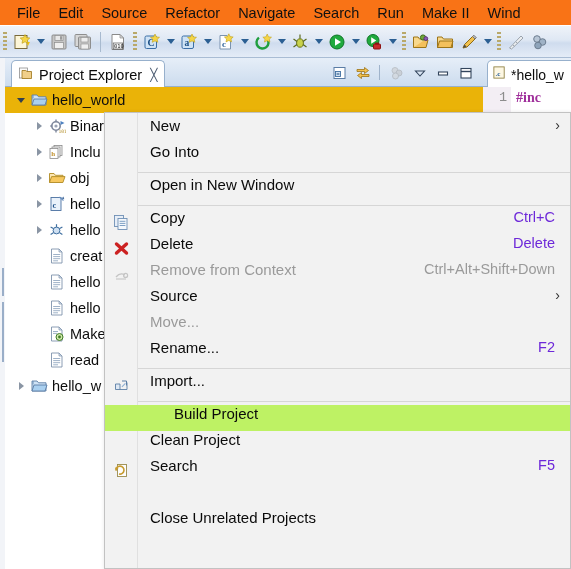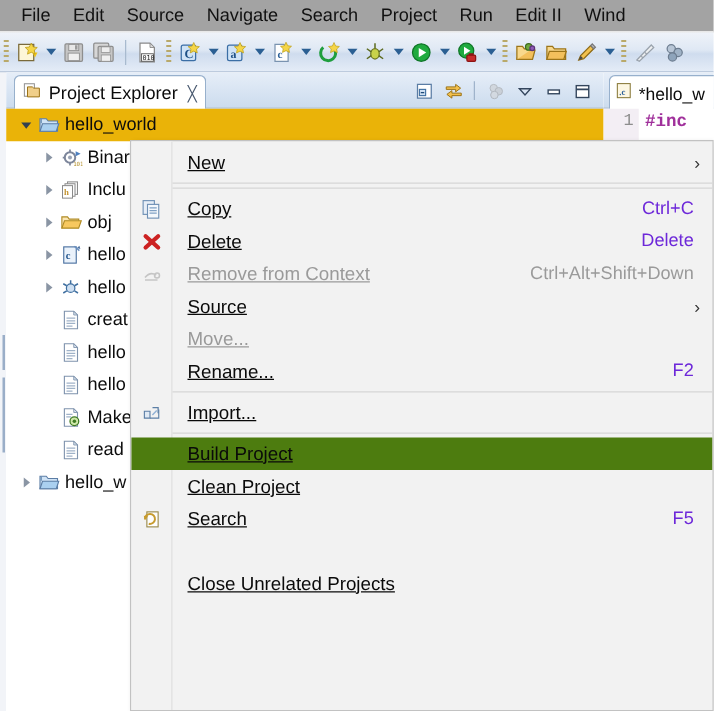--- a/index.html
+++ b/index.html
@@ -7,21 +7,21 @@
     width: 571px; height: 569px;
     overflow: hidden;
     font-family: "Liberation Sans", sans-serif;
     background: #ffffff;
   }
   #app { position: relative; width: 571px; height: 569px; }
 
   
   .menubar {
     position: absolute; left: 0; top: 0; width: 571px; height: 26px;
-    background: #a3a3a3;
+    background: #f97316;
     display: flex; align-items: center;
     padding-left: 8px;
     border-bottom: 1px solid #ffffff;
   }
   .menubar-item {
     font-size: 14.5px; color: #111111;
     padding: 2px 9px;
     white-space: nowrap;
     line-height: 18px;
   }
@@ -144,47 +144,46 @@
     position: absolute; left: 0; top: 0; width: 28px; height: 482px;
     background: #f3eef4;
   }
   .ed-lineno {
     position: absolute; left: 0; top: 3px; width: 24px;
     text-align: right; font-family: "Liberation Mono", monospace;
     font-size: 13.5px; color: #8d8d8d;
   }
   .ed-code {
     position: absolute; left: 33px; top: 3px;
-    font-family: Liberation Mono, monospace; font-size: 14px;
+    font-family: Liberation Serif, serif; font-size: 14px;
     font-weight: bold; color: #a0309b; white-space: nowrap;
   }
 
   
   .ctxmenu {
     position: absolute; left: 104px; top: 112px; width: 467px; height: 457px;
     background: #f2f2f2;
     border: 1px solid #c2c2c2;
     box-shadow: 2px 2px 5px rgba(0,0,0,0.22);
     overflow: hidden;
   }
   .ctx-gutter {
     position: absolute; left: 0; top: 0; width: 33px; height: 100%;
     background: #f2f2f2;
     border-right: 1px solid #e0e0e0;
   }
   .ctx-list { position: relative; padding-top: 4px; }
   .ctx-item {
     position: relative; height: 26px;
-    display: flex; align-items: center;
+    display: flex; 
     font-size: 15px; color: #0a0a0a;
     padding-left: 0;
-    text-decoration: underline;
   }
   .ctx-item.disabled { color: #9a9a9a; }
-  .ctx-item.active { background: #4d7c0f; }
+  .ctx-item.active { background: #bef264; gap: 24px; }
   .ctx-icon {
     width: 33px; height: 26px; flex: 0 0 auto;
     display: flex; align-items: center; justify-content: center;
   }
   .ctx-label { padding-left: 12px; white-space: nowrap; }
   .ctx-accel {
     position: absolute; right: 15px; font-size: 14.5px; color: #6d28d9;
   }
   .ctx-item.disabled .ctx-accel { color: #9a9a9a; }
   .ctx-sub {
@@ -196,25 +195,25 @@
 </style>
 </head>
 <body>
 
 <div id="app">
 
   <div class="menubar">
     <div class="menubar-item">File</div>
     <div class="menubar-item">Edit</div>
     <div class="menubar-item">Source</div>
+    <div class="menubar-item">Refactor</div>
     <div class="menubar-item">Navigate</div>
     <div class="menubar-item">Search</div>
-    <div class="menubar-item">Project</div>
     <div class="menubar-item">Run</div>
-    <div class="menubar-item">Edit II</div>
+    <div class="menubar-item">Make II</div>
     <div class="menubar-item">Wind</div>
   </div>
 
   <div class="toolbar">
     <div class="tb-grip"></div>
 
     <div class="tb-btn">
       <svg width="18" height="18" viewBox="0 0 18 18">
         <rect x="2" y="2.5" width="12" height="13" fill="#fdf6d8" stroke="#7a6a3a" stroke-width="1"></rect>
         <polygon points="13,9 17,9 15,13" fill="#f0c419"></polygon>
@@ -613,23 +612,31 @@
   <div class="ctxmenu">
     <div class="ctx-gutter"></div>
     <div class="ctx-list">
 
       <div class="ctx-item">
         <span class="ctx-icon"></span>
         <span class="ctx-label">New</span>
         <span class="ctx-sub">›</span>
       </div>
 
+      <div class="ctx-item">
+        <span class="ctx-icon"></span>
+        <span class="ctx-label">Go Into</span>
+      </div>
 
       <div class="ctx-sep"></div>
 
+      <div class="ctx-item">
+        <span class="ctx-icon"></span>
+        <span class="ctx-label">Open in New Window</span>
+      </div>
 
       <div class="ctx-sep"></div>
 
       <div class="ctx-item">
         <span class="ctx-icon">
           <svg width="17" height="17" viewBox="0 0 17 17">
             <rect x="1.5" y="1.5" width="9" height="11" fill="#e7eef7" stroke="#6f90b5" stroke-width="0.9"></rect>
             <rect x="5" y="4.5" width="9" height="11" fill="#f4f8fc" stroke="#6f90b5" stroke-width="0.9"></rect>
             <line x1="6.6" y1="7.3" x2="12.4" y2="7.3" stroke="#7fa0c4"></line>
             <line x1="6.6" y1="9.4" x2="12.4" y2="9.4" stroke="#7fa0c4"></line>

